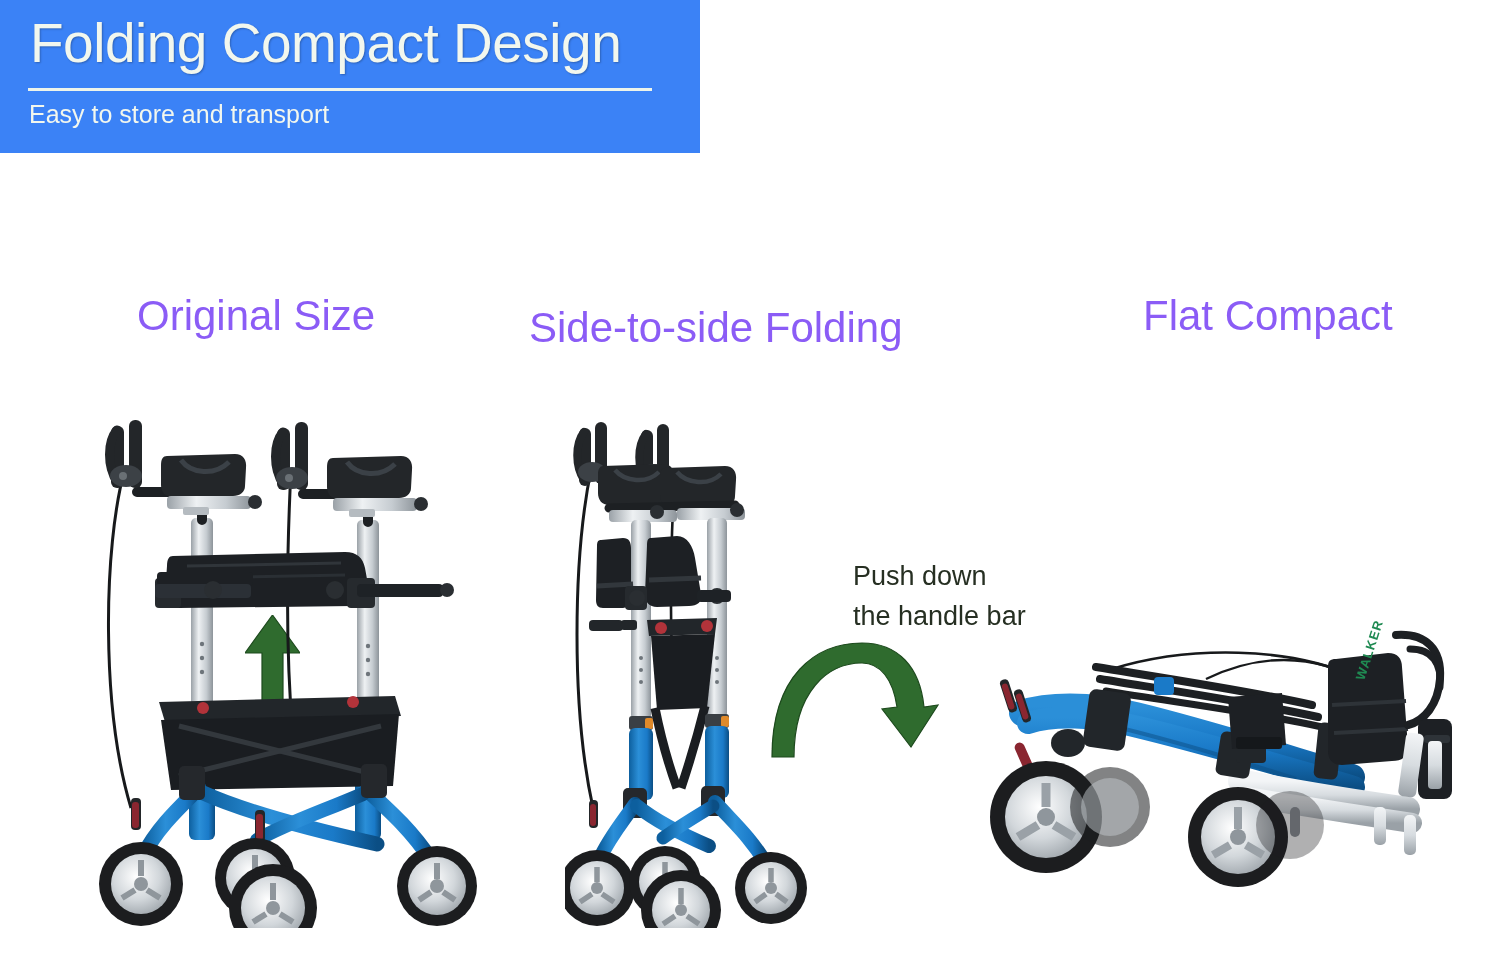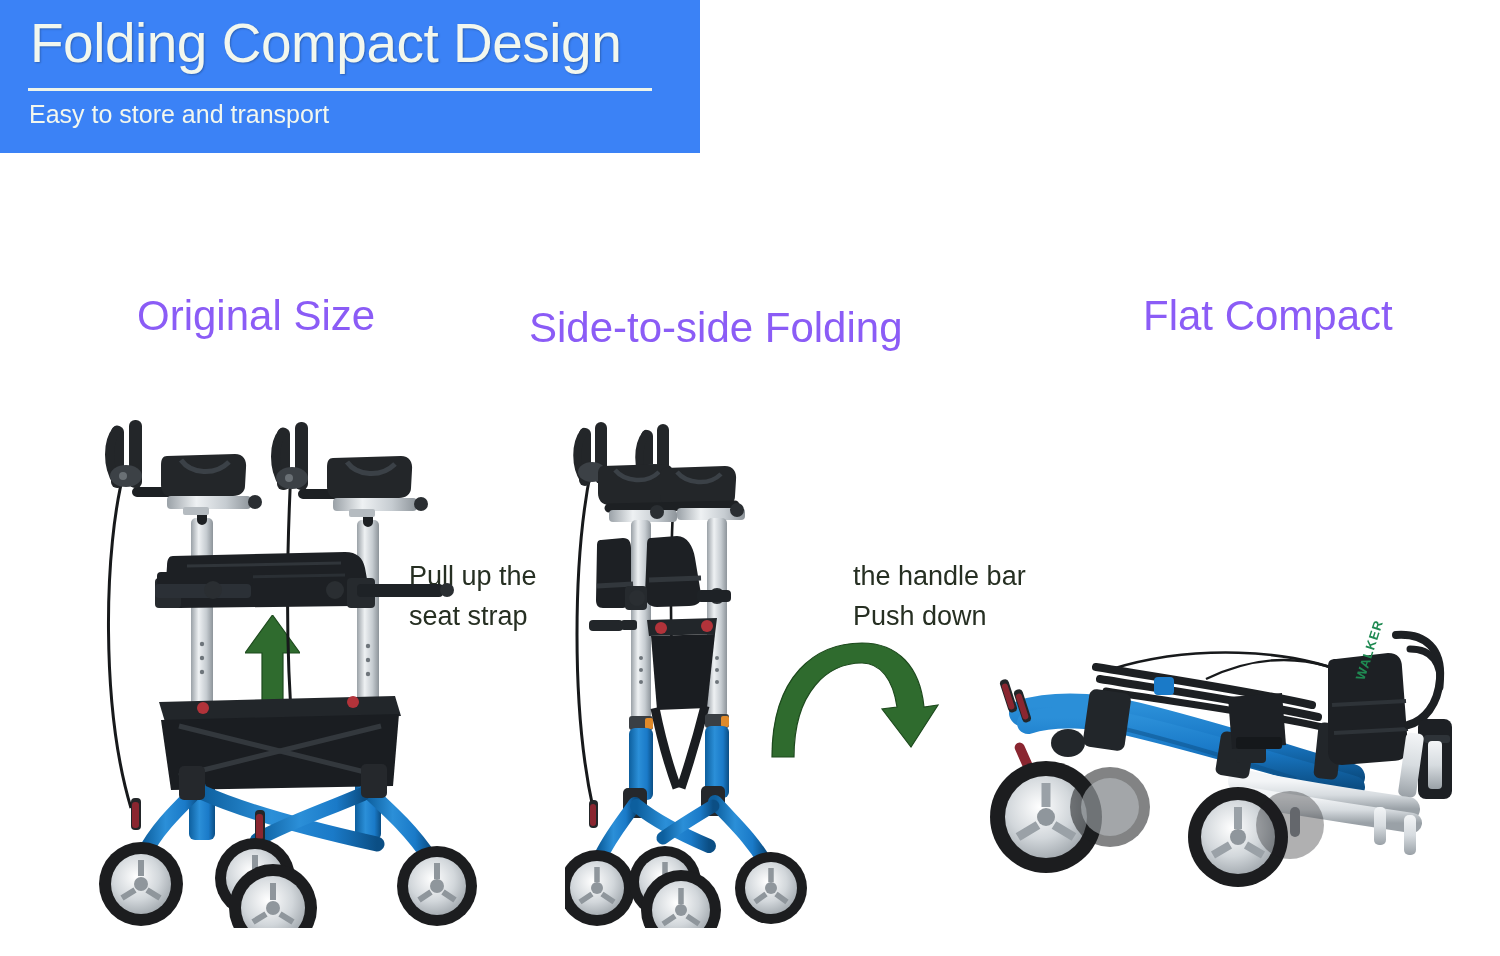--- a/index.html
+++ b/index.html
@@ -69,27 +69,23 @@
   <div class="banner">
     <div class="banner-title">Folding Compact Design</div>
     <div class="banner-rule"></div>
     <div class="banner-sub">Easy to store and transport</div>
   </div>
 
   <div class="heading" id="h1">Original Size</div>
   <div class="heading" id="h2">Side-to-side Folding</div>
   <div class="heading" id="h3">Flat Compact</div>
 
-  <div class="caption" id="cap1">
-    <div>Pull up the</div>
-    <div>seat strap</div>
-  </div>
   <div class="caption" id="cap2">
+    <div>Push down</div>
     <div>the handle bar</div>
-    <div>Push down</div>
   </div>
 
   <div class="arrow-up">
     <svg viewBox="0 0 55 95" xmlns="http://www.w3.org/2000/svg">
       <polygon points="27.5,0 55,38 38,38 38,95 17,95 17,38 0,38" fill="#2f6b2e" stroke="#1d4a1d" stroke-width="1.2"></polygon>
     </svg>
   </div>
 
   <div class="arrow-curve">
     <svg viewBox="0 0 185 125" xmlns="http://www.w3.org/2000/svg">

